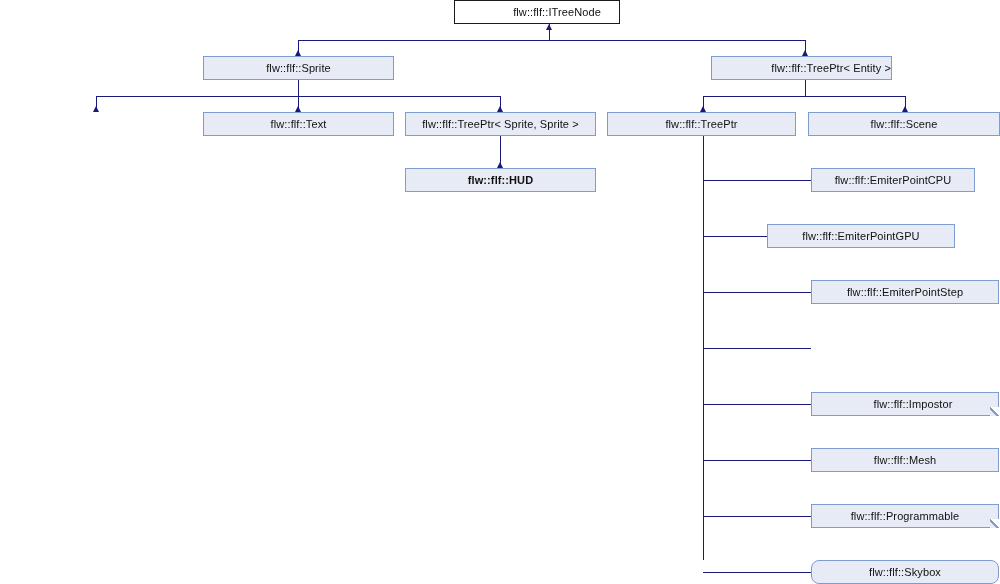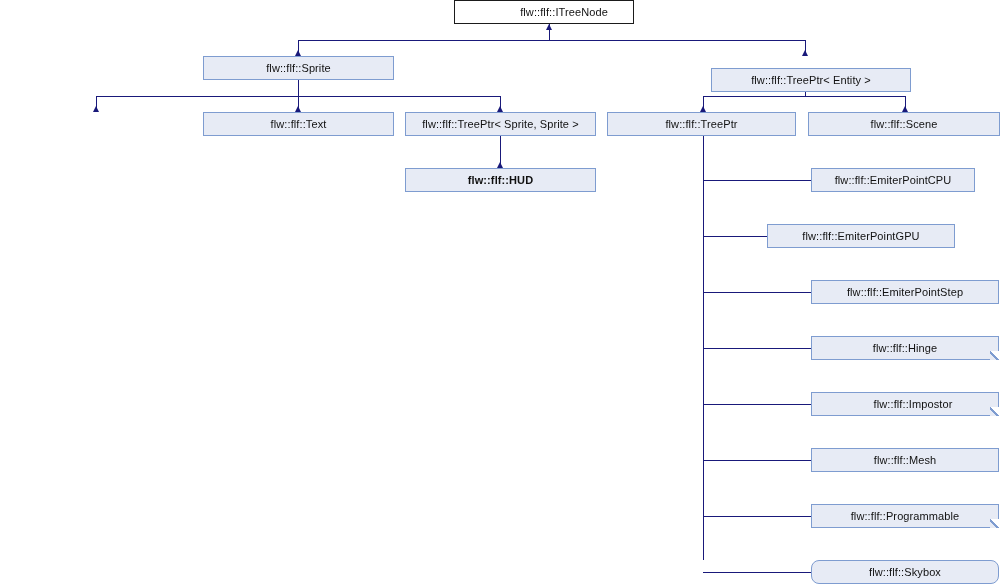--- a/index.html
+++ b/index.html
@@ -105,29 +105,29 @@
   <div class="edge v" style="left:703px; top:136px; height:424px;"></div>
   <div class="edge h" style="left:703px; top:180px; width:108px;"></div>
   <div class="edge h" style="left:703px; top:236px; width:108px;"></div>
   <div class="edge h" style="left:703px; top:292px; width:108px;"></div>
   <div class="edge h" style="left:703px; top:348px; width:108px;"></div>
   <div class="edge h" style="left:703px; top:404px; width:108px;"></div>
   <div class="edge h" style="left:703px; top:460px; width:108px;"></div>
   <div class="edge h" style="left:703px; top:516px; width:108px;"></div>
   <div class="edge h" style="left:703px; top:572px; width:108px;"></div>
 
-  <div class="node root" style="left:454px; top:0px; width:180px;padding-left:40px;">
+  <div class="node root" style="left:454px; top:0px; width:166px;padding-left:40px;">
     <span>flw::flf::ITreeNode</span>
   </div>
 
   <div class="node" style="left:203px; top:56px; width:191px;">
     <span>flw::flf::Sprite</span>
   </div>
 
-  <div class="node" style="left:711px; top:68px; width:200px;">
+  <div class="node" style="left:711px; top:56px; width:181px;justify-content:flex-end;">
     <span>flw::flf::TreePtr&lt; Entity &gt;</span>
   </div>
 
 
   <div class="node" style="left:405px; top:112px; width:191px;">
     <span>flw::flf::TreePtr&lt; Sprite, Sprite &gt;</span>
   </div>
 
   <div class="node" style="left:203px; top:112px; width:191px;">
     <span>flw::flf::Text</span>
@@ -150,23 +150,20 @@
   </div>
 
   <div class="node" style="left:767px; top:224px; width:188px;">
     <span>flw::flf::EmiterPointGPU</span>
   </div>
 
   <div class="node" style="left:811px; top:280px; width:188px;">
     <span>flw::flf::EmiterPointStep</span>
   </div>
 
-  <div class="node folded" style="left:811px; top:336px; width:188px;">
-    <span>flw::flf::Hinge</span>
-  </div>
 
   <div class="node folded" style="left:811px; top:392px; width:188px;padding-left:16px;">
     <span>flw::flf::Impostor</span>
   </div>
 
   <div class="node" style="left:811px; top:448px; width:188px;">
     <span>flw::flf::Mesh</span>
   </div>
 
   <div class="node folded" style="left:811px; top:504px; width:188px;">

